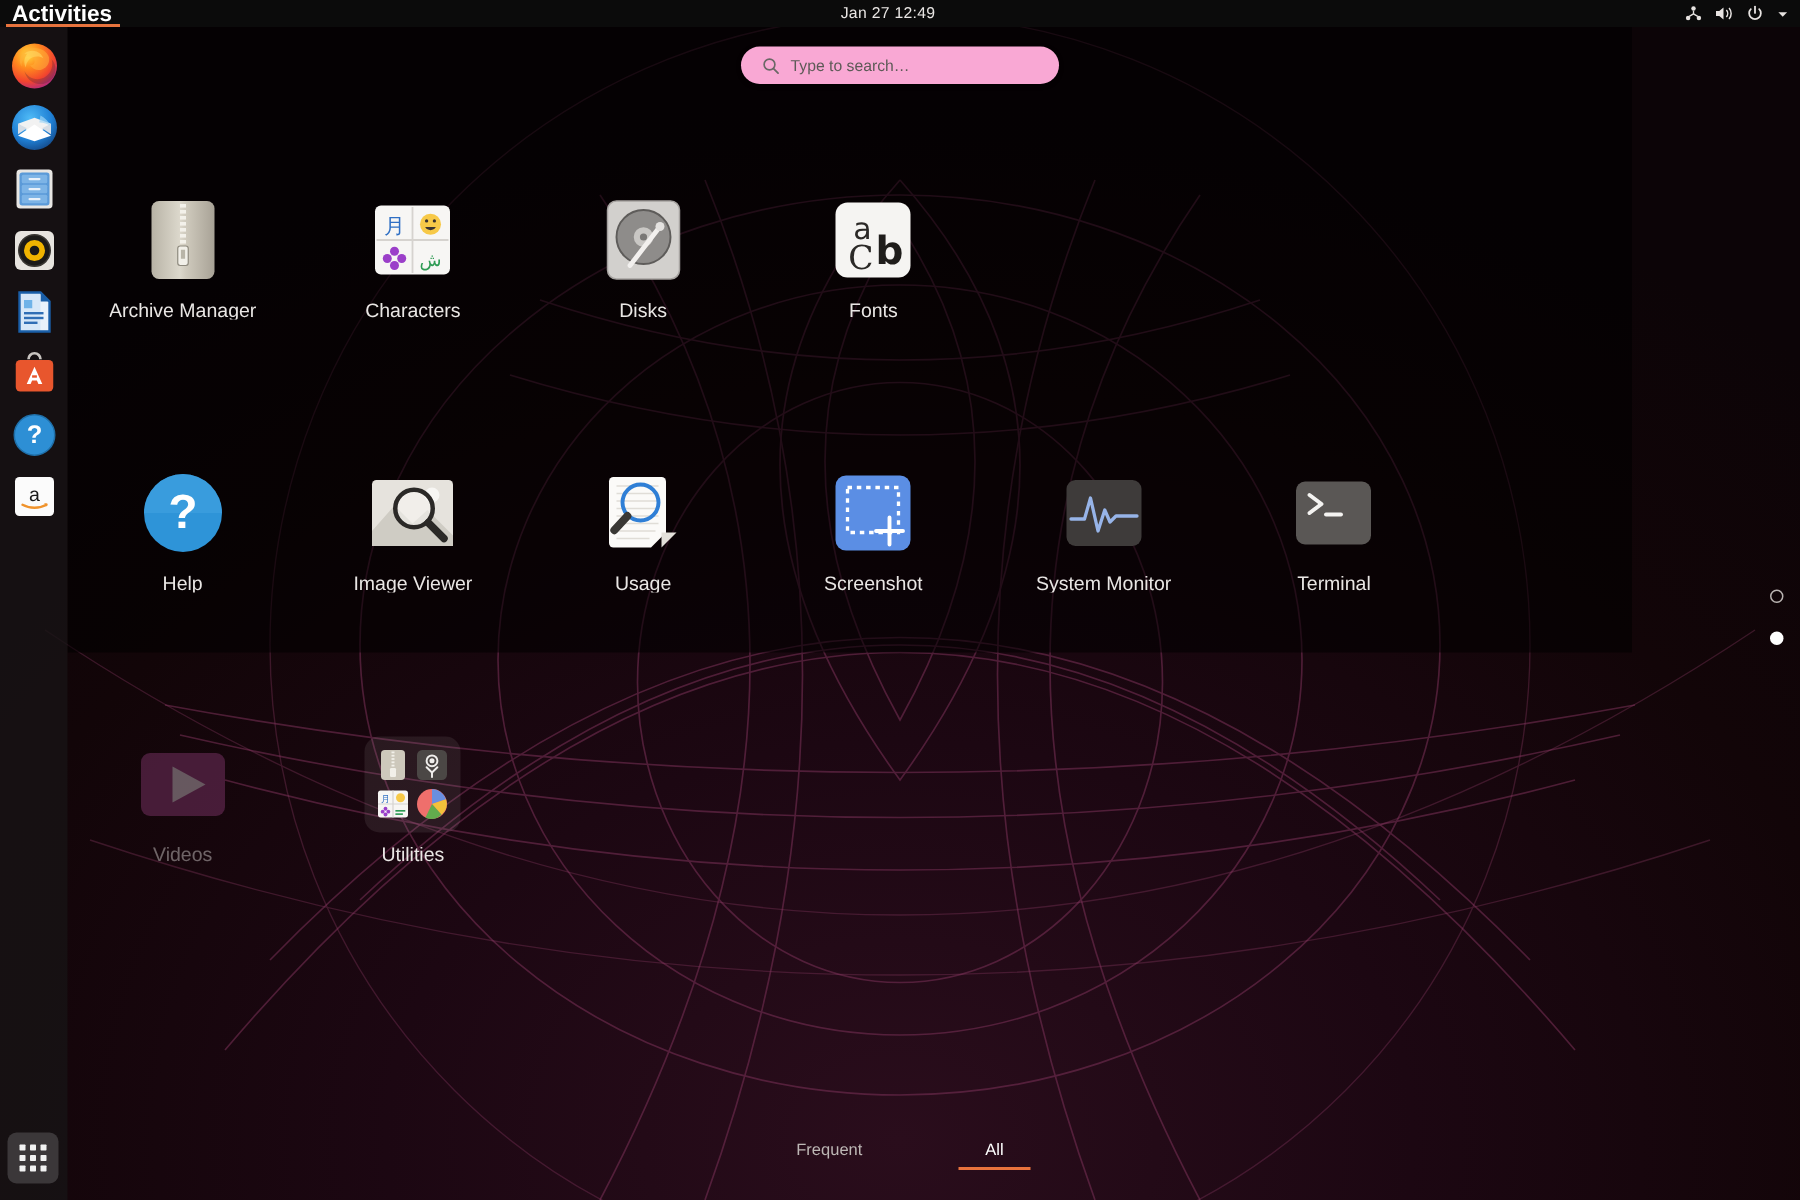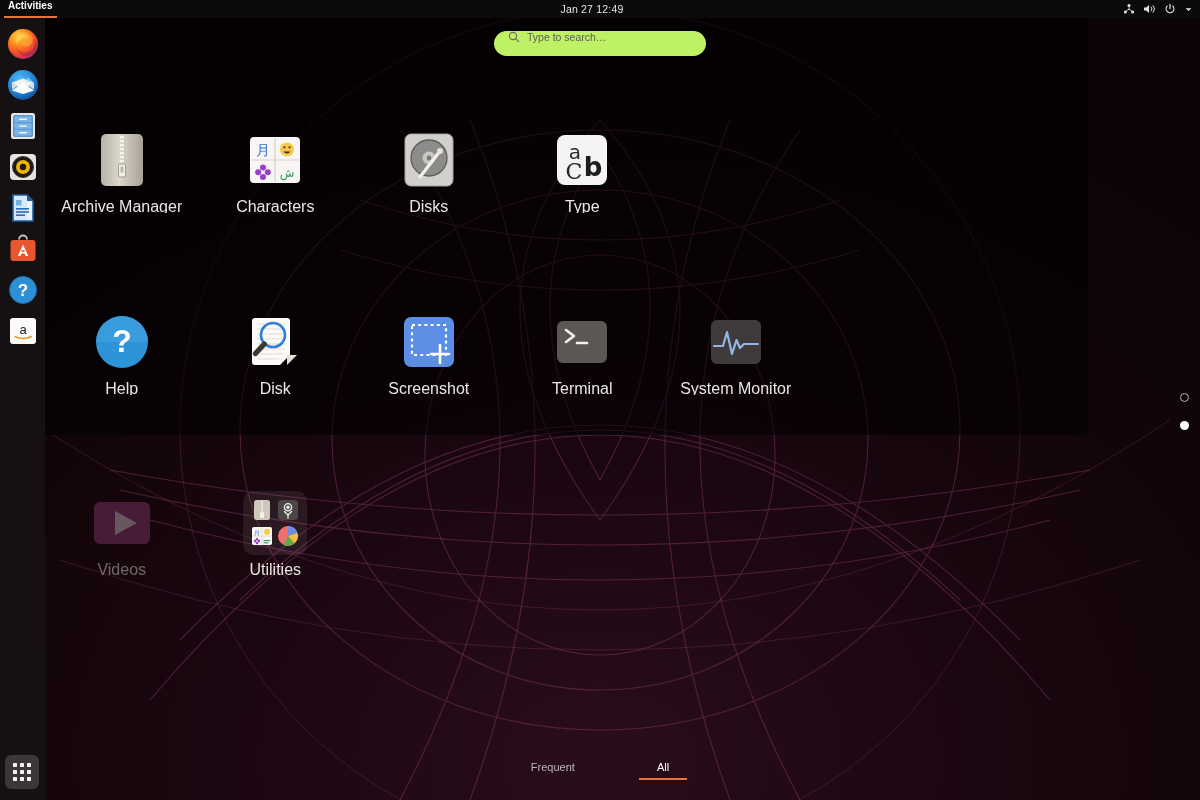--- a/index.html
+++ b/index.html
@@ -26,22 +26,22 @@
   }
 
   
   #topbar{
     position:absolute; top:0; left:0; width:1200px; height:18px;
     background:#0b0b0b; color:#e6e2e0;
     font-size:10.5px; display:flex; align-items:center;
     z-index:40;
   }
   #activities{
-    position:relative; height:18px; display:flex; align-items:flex-start;
-    padding:0 9px 0 8px; font-weight:bold; color:#ffffff; font-size:10px;
+    position:relative; height:18px; display:flex; align-items:flex-end;
+    padding:0 9px 0 8px; font-weight:bold; color:#ffffff; font-size:15px;
     cursor:pointer;
   }
   #activities::after{
     content:""; position:absolute; left:4px; right:4px; bottom:0; height:2px;
     background:#e8733d;
   }
   #clock{
     position:absolute; left:0; right:16px; text-align:center;
     font-size:10.5px; color:#e9e6e4; letter-spacing:.2px;
     pointer-events:none;
@@ -52,22 +52,22 @@
   }
   #tray .tico{ display:flex; align-items:center; cursor:pointer; }
 
   
   #searchwrap{
     position:absolute; top:31px; left:494px; width:212px; height:25px;
     z-index:30;
   }
   #searchbar{
     width:100%; height:100%;
-    background:#bef264; border-radius:13px;
-    display:flex; align-items:flex-start; gap:7px; padding:0 14px;
+    background:#f9a8d4; border-radius:13px;
+    display:flex; align-items:center; gap:7px; padding:0 14px;
     box-shadow:0 1px 3px rgba(0,0,0,.5);
   }
   #searchbar .sicon{ flex:0 0 auto; display:flex; }
   #searchtext{ font-size:10.5px; color:#5d5a57; }
 
   
   #dock{
     position:absolute; left:0; top:18px; width:45px; height:782px;
     background:rgba(23,20,21,0.82);
     z-index:35;
@@ -100,21 +100,21 @@
   .grow{ display:flex; }
   .app{
     width:153.5px; display:flex; flex-direction:column; align-items:center;
     cursor:pointer; padding-top:8px;
   }
   .app .iconbox{
     width:64px; height:64px; display:flex; align-items:center; justify-content:center;
     position:relative;
   }
   .app .lbl{
-    margin-top:8px; font-size:16px; color:#e9e6e4; text-align:center;
+    margin-top:8px; font-size:13px; color:#e9e6e4; text-align:center;
     max-width:130px; white-space:nowrap; overflow:hidden; text-overflow:ellipsis;
     line-height:13px;
   }
   .app.dim .iconbox{ opacity:.42; }
   .app.dim .lbl{ opacity:.42; }
 
   
   .folder .iconbox{
     background:rgba(255,255,255,.08); border-radius:10px;
     width:64px; height:64px;
@@ -419,90 +419,103 @@
 
     <div class="app">
       <div class="iconbox">
         <svg width="54" height="54" viewBox="0 0 54 54">
           <rect x="2" y="2" width="50" height="50" rx="8" fill="#f5f4f2"></rect>
           <text x="20" y="26" font-family="DejaVu Sans, sans-serif" font-size="20" fill="#2b2927" text-anchor="middle">a</text>
           <text x="19" y="46" font-family="DejaVu Serif, serif" font-size="22" fill="#2b2927" text-anchor="middle">C</text>
           <text x="38" y="43" font-family="DejaVu Sans, sans-serif" font-size="26" font-weight="bold" fill="#1f1d1b" text-anchor="middle">b</text>
         </svg>
       </div>
-      <div class="lbl">Type</div>
+      <div class="lbl">Fonts</div>
     </div>
   </div>
 
   <div class="grow" style="margin-top:89px;">
 
     <div class="app">
       <div class="iconbox">
         <svg width="56" height="56" viewBox="0 0 56 56">
           <circle cx="28" cy="28" r="26" fill="#2e94d8"></circle>
           <path d="M28 2a26 26 0 0126 26H2A26 26 0 0128 2z" fill="#43a3e2" opacity=".55"></path>
           <text x="28" y="38" font-family="Liberation Sans, sans-serif" font-size="32" font-weight="bold" fill="#ffffff" text-anchor="middle">?</text>
         </svg>
       </div>
       <div class="lbl">Help</div>
     </div>
 
+    <div class="app">
+      <div class="iconbox">
+        <svg width="56" height="46" viewBox="0 0 56 46">
+          <rect x="1" y="1" width="54" height="44" rx="3" fill="#e6e3dd"></rect>
+          <path d="M1 35 L16 18 L28 30 L38 21 L55 38 L55 45 L1 45 Z" fill="#cfccc4"></path>
+          <circle cx="41" cy="11" r="5" fill="#f7f6f3"></circle>
+          <circle cx="29" cy="20" r="12.5" fill="#fbfaf8" opacity=".5"></circle>
+          <circle cx="29" cy="20" r="12.5" fill="none" stroke="#2b2927" stroke-width="3"></circle>
+          <path d="M38.5 29.5 L49 40" stroke="#2b2927" stroke-width="5" stroke-linecap="round"></path>
+        </svg>
+      </div>
+      <div class="lbl">Image Viewer</div>
+    </div>
 
     <div class="app">
       <div class="iconbox">
         <svg width="52" height="52" viewBox="0 0 52 52">
           <path d="M3 5a3 3 0 013-3h32a3 3 0 013 3v34l-10 10H6a3 3 0 01-3-3z" fill="#fbfaf8"></path>
           <path d="M38 39h10L38 49z" fill="#e3e0da"></path>
           <g stroke="#e0ddd7" stroke-width="1">
             <line x1="8" y1="8" x2="36" y2="8"></line>
               <line x1="8" y1="13" x2="36" y2="13"></line>
             <line x1="8" y1="18" x2="36" y2="18"></line>
               <line x1="8" y1="23" x2="36" y2="23"></line>
             <line x1="8" y1="28" x2="36" y2="28"></line>
               <line x1="8" y1="33" x2="36" y2="33"></line>
             <line x1="8" y1="38" x2="34" y2="38"></line>
               <line x1="8" y1="43" x2="30" y2="43"></line>
           </g>
           <circle cx="24" cy="19" r="12" fill="none" stroke="#2f7fd6" stroke-width="2.6"></circle>
           <path d="M15.3 28 L6.5 37.5" stroke="#3a3835" stroke-width="5.2" stroke-linecap="round"></path>
         </svg>
       </div>
-      <div class="lbl">Disk</div>
+      <div class="lbl">Usage</div>
     </div>
 
     <div class="app">
       <div class="iconbox">
         <svg width="54" height="54" viewBox="0 0 54 54">
           <rect x="2" y="2" width="50" height="50" rx="7" fill="#5b8ee4"></rect>
           <rect x="10" y="10" width="34" height="30" fill="none" stroke="#ffffff" stroke-width="2.2" stroke-dasharray="3 3.2"></rect>
           <path d="M38 30 V48 M29 39 H47" stroke="#ffffff" stroke-width="2.6" stroke-linecap="round"></path>
         </svg>
       </div>
       <div class="lbl">Screenshot</div>
     </div>
 
     <div class="app">
       <div class="iconbox">
+        <svg width="54" height="48" viewBox="0 0 54 48">
+          <rect x="2" y="2" width="50" height="44" rx="6" fill="#3e3b3a"></rect>
+          <path d="M5 28 H14 L18 14 L23 36 L27.5 22 L31 30 L35 26 H49" fill="none" stroke="#97b4e8" stroke-width="2.2" stroke-linejoin="round" stroke-linecap="round"></path>
+        </svg>
+      </div>
+      <div class="lbl">System Monitor</div>
+    </div>
+
+    <div class="app">
+      <div class="iconbox">
         <svg width="54" height="46" viewBox="0 0 54 46">
           <rect x="2" y="2" width="50" height="42" rx="6" fill="#5a5755"></rect>
           <path d="M11 11 L19 17 L11 23" fill="none" stroke="#f4f3f1" stroke-width="2.6" stroke-linecap="round" stroke-linejoin="round"></path>
           <path d="M22 24 H32" stroke="#f4f3f1" stroke-width="2.6" stroke-linecap="round"></path>
         </svg>
       </div>
       <div class="lbl">Terminal</div>
-    </div>
-
-    <div class="app">
-      <div class="iconbox">
-        <svg width="54" height="48" viewBox="0 0 54 48">
-          <rect x="2" y="2" width="50" height="44" rx="6" fill="#3e3b3a"></rect>
-          <path d="M5 28 H14 L18 14 L23 36 L27.5 22 L31 30 L35 26 H49" fill="none" stroke="#97b4e8" stroke-width="2.2" stroke-linejoin="round" stroke-linecap="round"></path>
-        </svg>
-      </div>
-      <div class="lbl">System Monitor</div>
     </div>
   </div>
 
   <div class="grow" style="margin-top:88px;">
 
     <div class="app dim">
       <div class="iconbox">
         <svg width="58" height="44" viewBox="0 0 58 44">
           <rect x="1" y="1" width="56" height="42" rx="6" fill="#8d3c78"></rect>
           <path d="M22 10 L44 22 L22 34 Z" fill="#d8cad4"></path>

